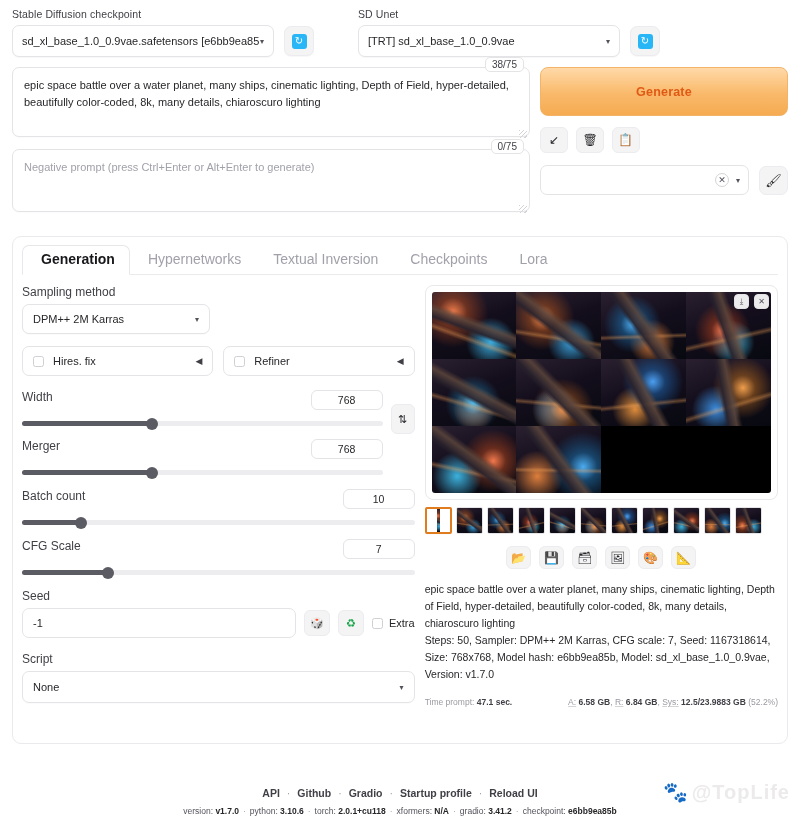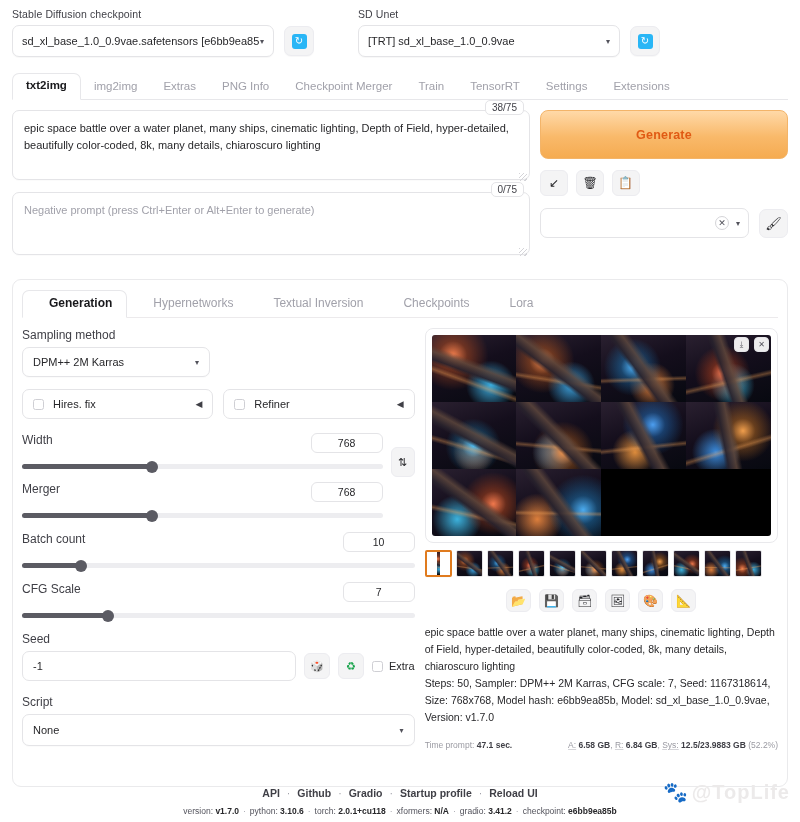--- a/index.html
+++ b/index.html
@@ -89,21 +89,21 @@
   .styles-box .caret { font-size:8px;color:#52525b; }
   .brush-btn { width:29px;height:29px;border-radius:7px;background:#f4f4f5;border:1px solid #ececf0;
     display:flex;align-items:center;justify-content:center;font-size:13px;}
 
   
   .body-panel {
     margin: 12px 12px 0 12px; border:1px solid #eaeaec; border-radius:9px;
     height: 508px; padding: 0; background:#fff; position:relative; overflow:hidden;
   }
   .subtabs { display:flex; align-items:flex-end; height:30px; border-bottom:1px solid #eceaec; margin: 8px 9px 0 9px;}
-  .stab { font-size: 12px; color:#a1a1aa; padding: 6px 14px 8px 26px; line-height:1;}
+  .stab { font-size: 14px; color:#a1a1aa; padding: 6px 14px 8px 18px; line-height:1;}
   .stab.active { color:#18181b; font-weight:600; border:1px solid #e7e7ea; border-bottom:1px solid #fff;
     border-radius:7px 7px 0 0; margin-bottom:-1px; background:#fff;}
 
   .cols { display:flex; padding: 10px 9px 0 9px; gap: 10px;}
   .left-col { width: 400px; }
   .right-col { width: 360px; }
 
   .lbl { font-size:12px; color:#3f3f46; margin-bottom: 5px; }
   .row2 { display:flex; gap:12px; }
   .samp-method { width: 188px; }
@@ -200,31 +200,20 @@
       <div class="select-box">
         <span>[TRT] sd_xl_base_1.0_0.9vae</span>
         <span class="caret">▾</span>
       </div>
     </div>
     <div class="refresh-btn">
       <span class="refresh-glyph">↻</span>
     </div>
   </div>
 
-  <div class="maintabs" id="maintabs">
-      <div class="mtab active">txt2img</div>
-      <div class="mtab">img2img</div>
-      <div class="mtab">Extras</div>
-      <div class="mtab">PNG Info</div>
-      <div class="mtab">Checkpoint Merger</div>
-      <div class="mtab">Train</div>
-      <div class="mtab">TensorRT</div>
-      <div class="mtab">Settings</div>
-      <div class="mtab">Extensions</div>
-    </div>
 
   <div class="prompt-area">
     <div class="prompt-col">
       <div class="ta-wrap">
         <div class="counter">38/75</div>
         <textarea class="ta pos" style="">epic space battle over a water planet, many ships, cinematic lighting, Depth of Field, hyper-detailed, beautifully color-coded, 8k, many details, chiaroscuro lighting</textarea>
         <div class="resize-grip"></div>
       </div>
       <div class="ta-wrap">
         <div class="counter">0/75</div>

